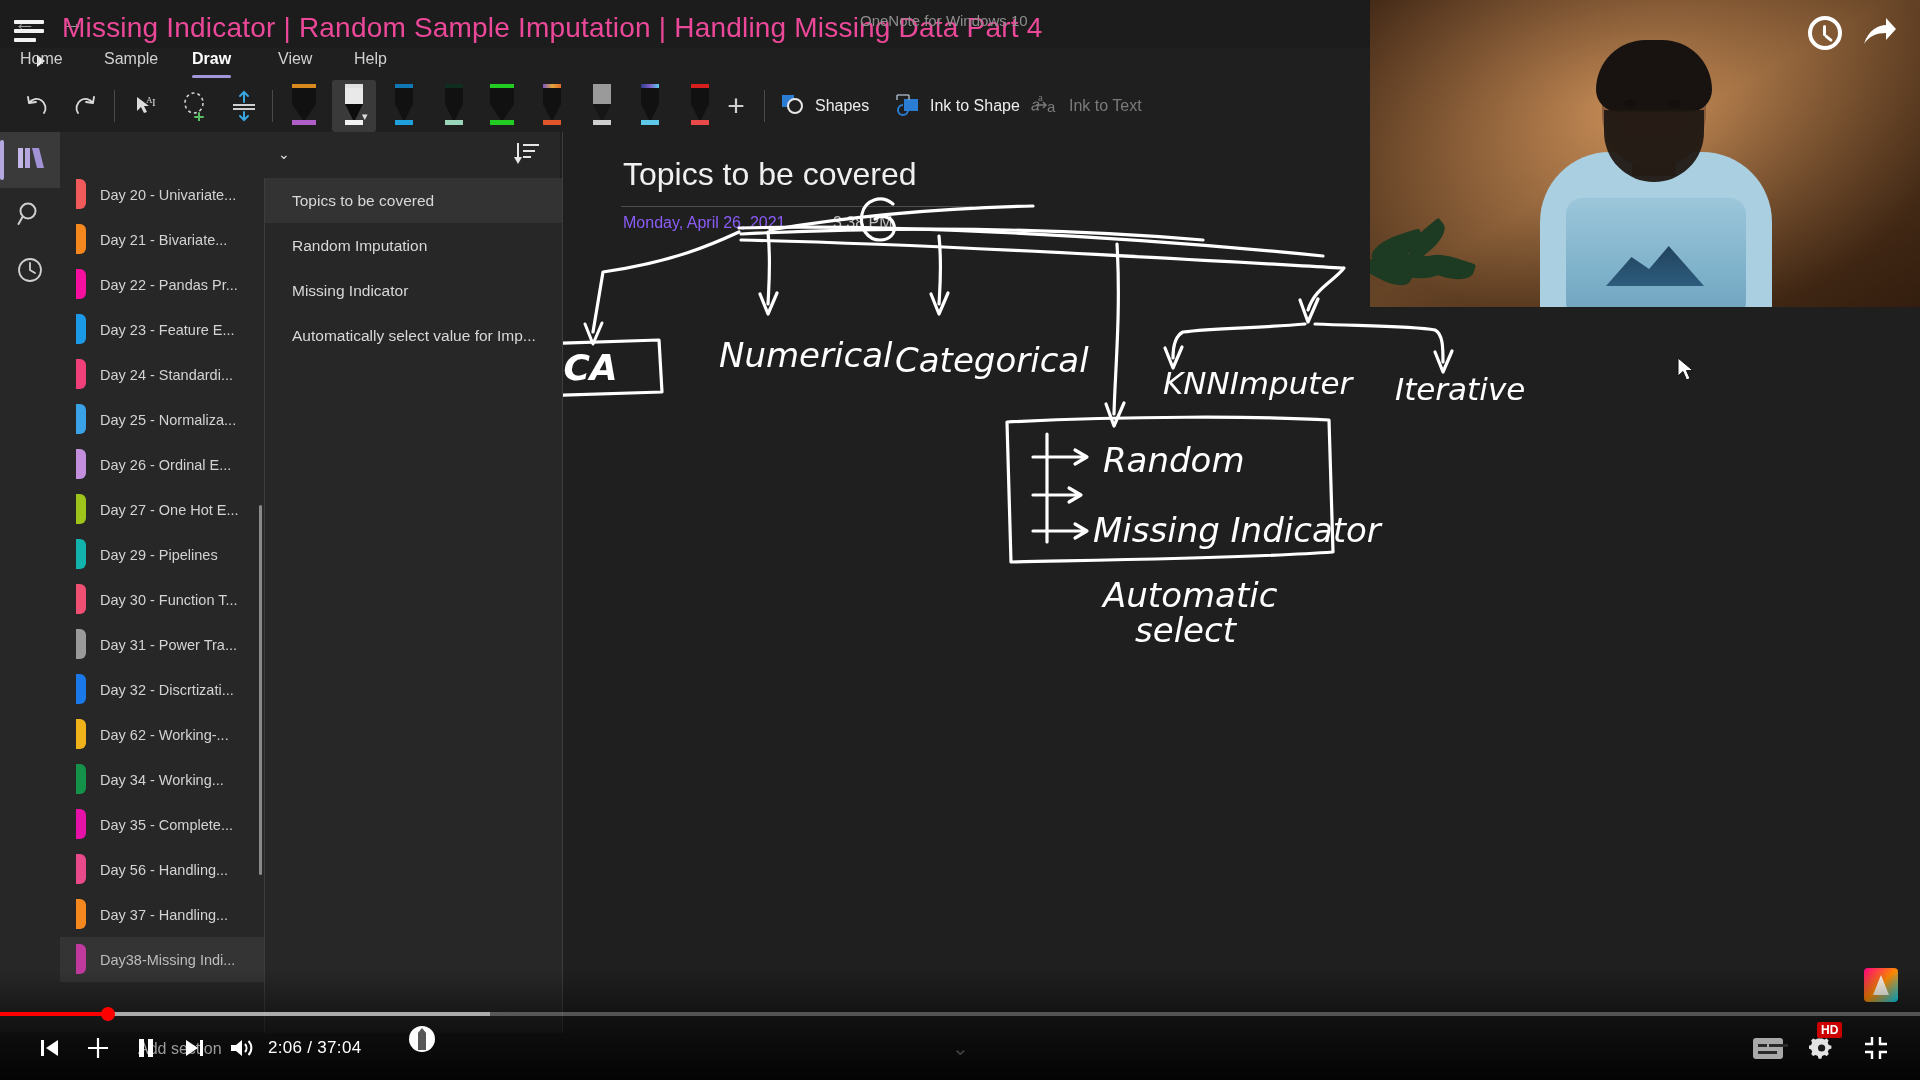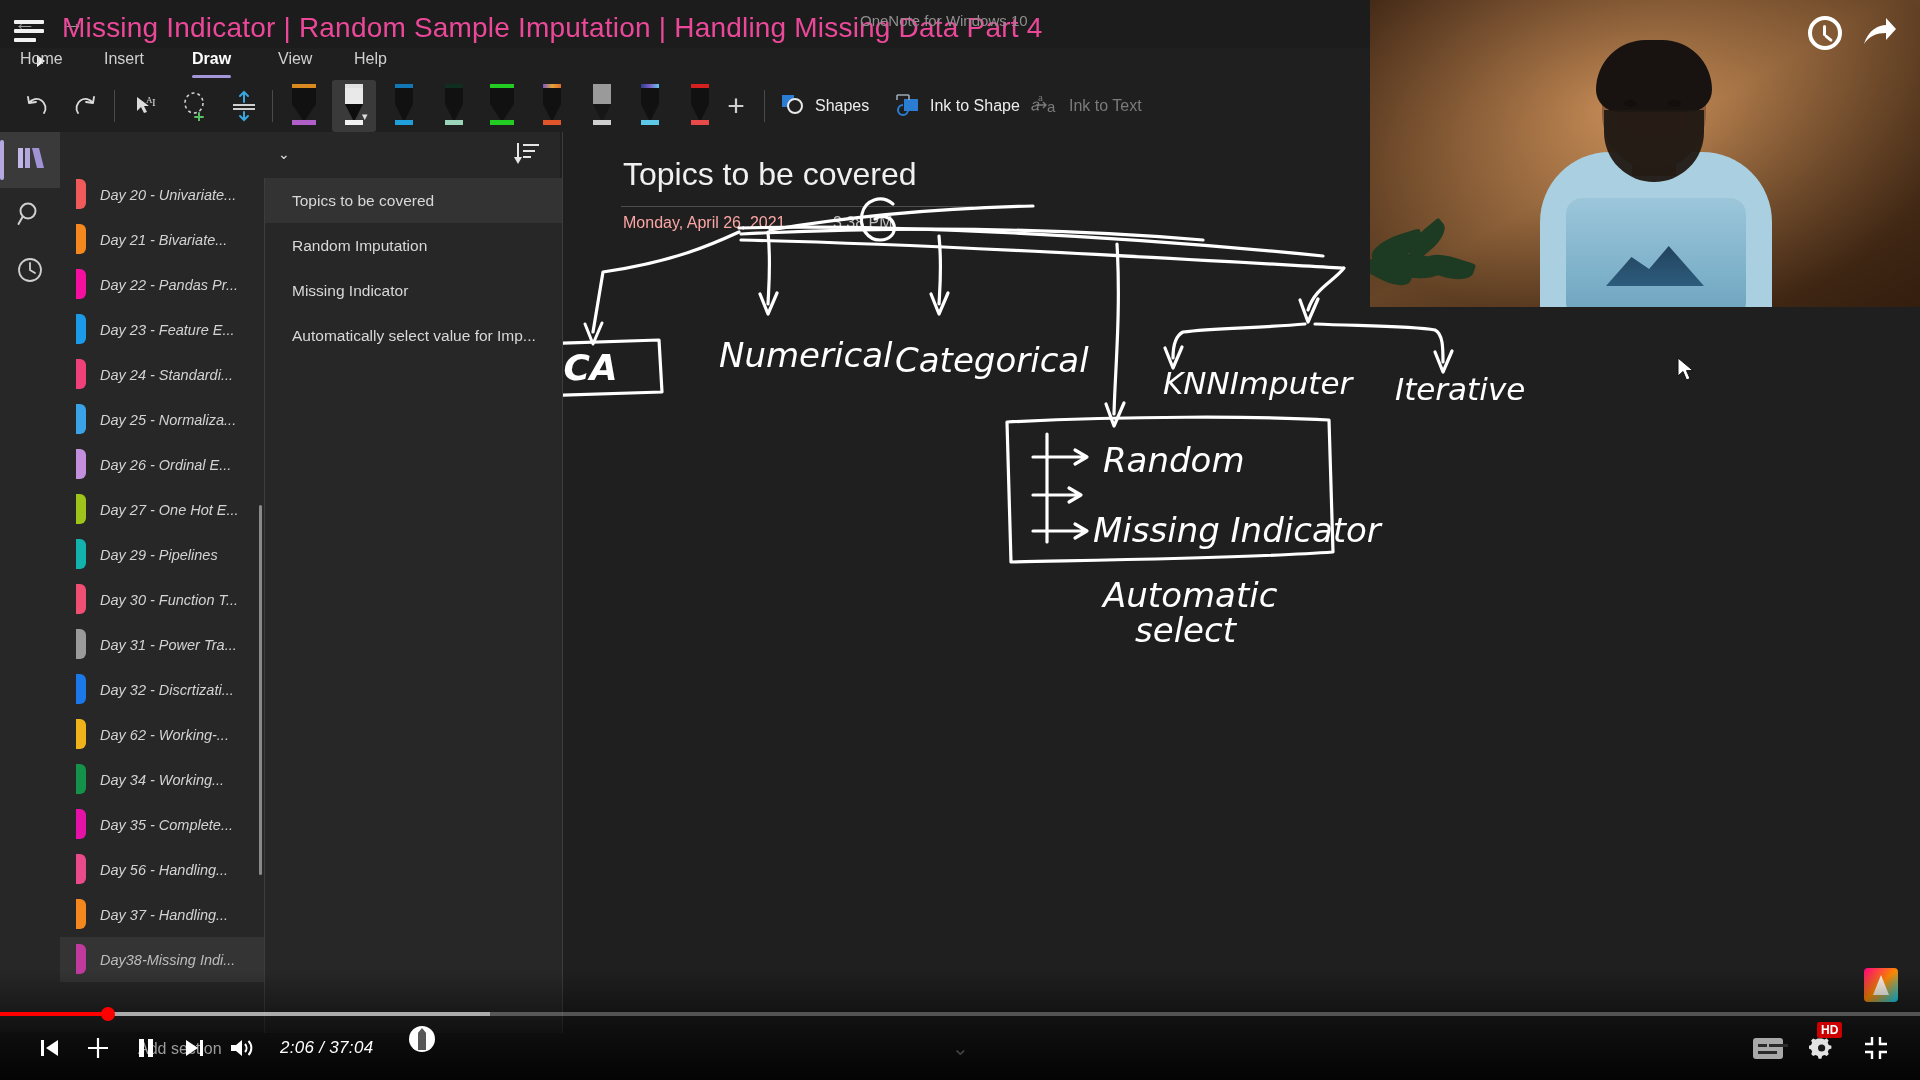--- a/index.html
+++ b/index.html
@@ -67,41 +67,41 @@
   .nb-title { position:absolute; left:46px; top:12px; font-size:18px; font-weight:bold; color:#fff; }
   .nb-chev { position:absolute; left:218px; top:14px; font-size:14px; color:#ddd; }
   .sort-icon { position:absolute; left:517px; top:143px; width:26px; height:24px; }
   .sort-icon .ar { position:absolute; left:0; top:0; width:2px; height:17px; background:#e6e6e6; }
   .sort-icon .arh{ position:absolute; left:-3px; top:14px; width:0;height:0;border-left:4px solid transparent;border-right:4px solid transparent;border-top:7px solid #e6e6e6;}
   .sort-icon .l { position:absolute; background:#e6e6e6; height:2px; }
   .sort-icon .l1{ left:6px; top:1px; width:16px; }
   .sort-icon .l2{ left:6px; top:7px; width:12px; }
   .sort-icon .l3{ left:6px; top:13px; width:8px; }
 
-  .sections { position:absolute; left:60px; top:178px; width:205px; height:855px; overflow:hidden;font-style:italic; }
+  .sections { position:absolute; left:60px; top:178px; width:205px; height:855px; overflow:hidden; }
   .sec { position:relative; height:45px; display:flex; align-items:center; }
   .sec .tab { position:absolute; left:16px; top:7px; width:10px; height:30px; border-radius:0 6px 6px 0; }
   .sec .nm { position:absolute; left:40px; font-size:14.5px; color:#d3d3d3; white-space:nowrap; }
   .sec.selected { background:#343434; }
   .sec.selected .nm { color:#bdbdbd; }
 
   .scrollbar { position:absolute; left:259px; top:505px; width:3px; height:370px; background:#8a8a8a; border-radius:2px; }
   .pane-div { position:absolute; left:264px; top:178px; width:1px; height:855px; background:#3d3d3d; }
 
   
   .pages { position:absolute; left:265px; top:178px; width:297px; height:855px; background:#272727; }
   .page-item { position:relative; height:45px; display:flex; align-items:center; padding-left:27px; font-size:15.5px; color:#d8d8d8; }
   .page-item.selected { background:#333333; }
   .pages-div { position:absolute; left:562px; top:132px; width:1px; height:901px; background:#3d3d3d; }
 
   
   .canvas { position:absolute; left:563px; top:132px; width:1357px; height:901px; background:#1f1f1f; overflow:hidden; }
   .pg-title { position:absolute; left:60px; top:24px; font-size:32px; color:#f0f0f0; }
   .pg-rule  { position:absolute; left:58px; top:74px; width:352px; height:1px; background:#4d4d4d; }
-  .pg-date  { position:absolute; left:60px; top:82px; font-size:16px; color:#fca5a5; }
+  .pg-date  { position:absolute; left:60px; top:82px; font-size:16px; color:#8b5cf6; }
   .pg-time  { position:absolute; left:270px; top:82px; font-size:16px; color:#bdbdbd; }
   svg.ink { position:absolute; left:0; top:0; width:1357px; height:901px; }
   .hw { font-family:"DejaVu Sans", sans-serif; fill:#fff; }
 
   .cursor { position:absolute; left:1114px; top:225px; width:0; height:0; }
   .cursor svg { position:absolute; left:0; top:0; }
 
   
   .cam { position:absolute; right:0; top:0; width:550px; height:307px; overflow:hidden;
          background:linear-gradient(150deg,#6a3f21 0%,#9a6336 28%,#b97b45 48%,#8d5a30 70%,#5d3519 100%); }
@@ -130,21 +130,21 @@
   
   .yt { position:absolute; left:0; bottom:0; width:1920px; height:72px; }
   .yt-grad { position:absolute; left:0; bottom:0; width:1920px; height:110px;
              background:linear-gradient(180deg, rgba(0,0,0,0) 0%, rgba(0,0,0,.55) 55%, rgba(0,0,0,.88) 100%); }
   .yt-bar  { position:absolute; left:0; bottom:64px; width:1920px; height:4px; background:rgba(255,255,255,.28); }
   .yt-load { position:absolute; left:0; bottom:64px; height:4px; background:rgba(255,255,255,.5); }
   .yt-play { position:absolute; left:0; bottom:64px; height:4px; background:#f00; }
   .yt-knob { position:absolute; bottom:59px; width:14px; height:14px; background:#f00; border-radius:50%; }
   .yt-left { position:absolute; left:26px; bottom:8px; height:48px; display:flex; align-items:center; gap:0; }
   .ybtn { width:48px; height:48px; display:flex; align-items:center; justify-content:center; color:#fff; }
-  .yt-time { color:#fff; font-size:17px; margin-left:14px; letter-spacing:.3px; white-space:nowrap;font-style:italic; }
+  .yt-time { color:#fff; font-size:17px; margin-left:2px; letter-spacing:.3px; white-space:nowrap; }
   .yt-right{ position:absolute; right:20px; bottom:8px; height:48px; display:flex; align-items:center; gap:6px; }
   .cc { width:30px; height:21px; border-radius:3px; background:#a9a9a9; position:relative; }
   .cc:before{content:"";position:absolute;left:5px;top:6px;width:9px;height:3px;background:#2b2b2b;}
   .cc:after{content:"";position:absolute;left:5px;top:13px;width:19px;height:3px;background:#2b2b2b;
             box-shadow:11px -7px 0 0 #2b2b2b;}
   .hd { position:absolute; left:19px; top:-2px; background:#cc0000; color:#fff; font-size:12px; font-weight:bold;
         padding:1px 4px; border-radius:2px; line-height:14px; }
   .addsec { position:absolute; left:138px; bottom:22px; font-size:16px; color:#9b9b9b; }
 
   
@@ -173,21 +173,21 @@
         <i></i>
         <i></i>
         <div class="ham-play"></div>
     </div>
     <div class="doc-title">Missing Indicator | Random Sample Imputation | Handling Missing Data Part 4</div>
     <div class="app-name">OneNote for Windows 10</div>
   </div>
 
   <div class="ribbon-tabs">
     <div class="rtab" style="left:14px">Home</div>
-    <div class="rtab" style="left:98px">Insert</div>
+    <div class="rtab" style="left:98px">Sample</div>
     <div class="rtab active" style="left:186px">
       <span>Draw</span>
       <span class="underline"></span>
     </div>
     <div class="rtab" style="left:272px">View</div>
     <div class="rtab" style="left:348px">Help</div>
   </div>
 
   <div class="ribbon">
 

